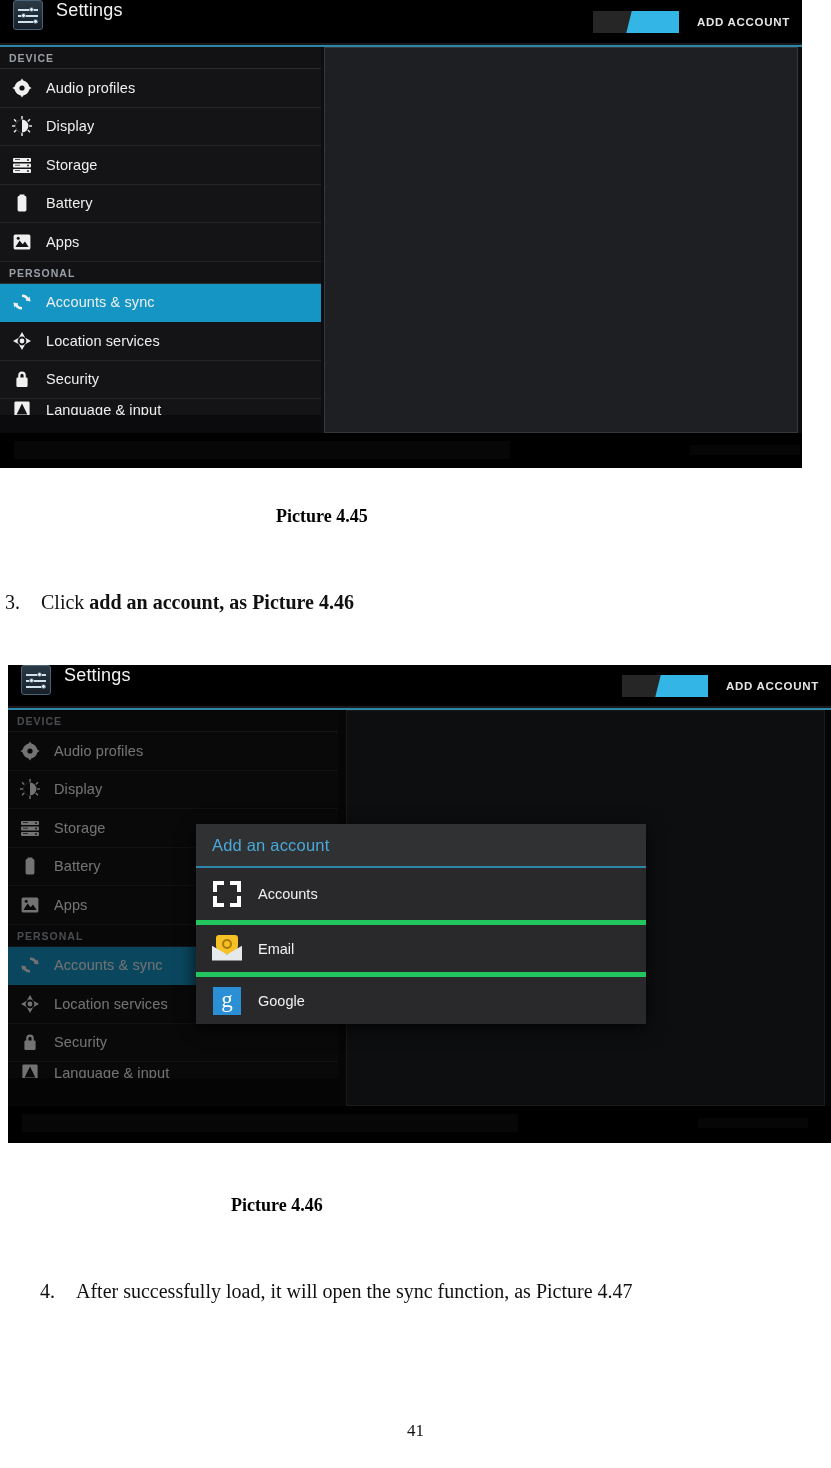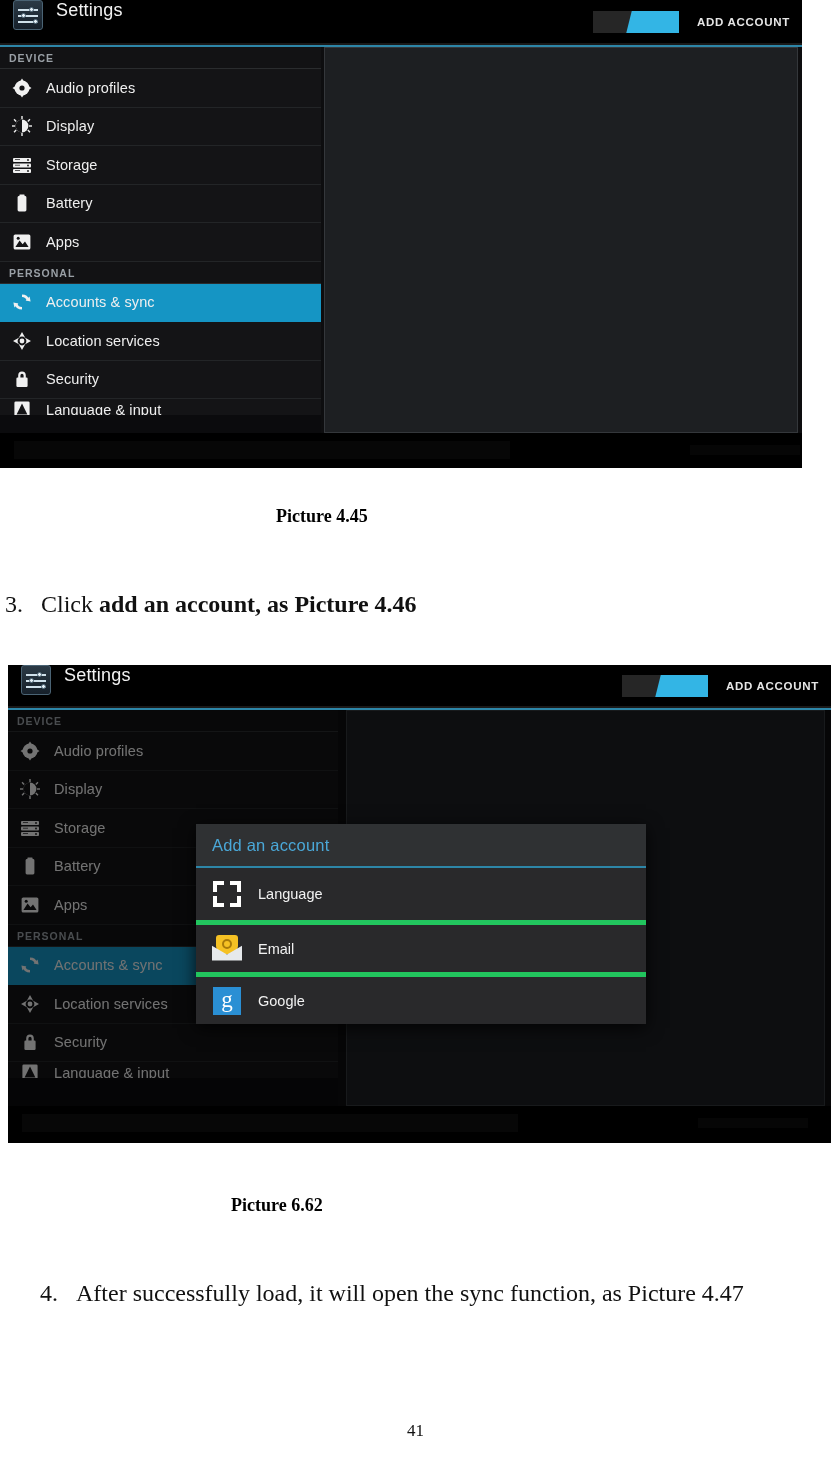--- a/index.html
+++ b/index.html
@@ -321,21 +321,21 @@
     font-weight: bold;
     font-size: 18px;
     color: #000000;
   }
   .cap-1 { left: 276px; top: 506px; }
   .cap-2 { left: 231px; top: 1195px; }
 
   .step {
     position: absolute;
     font-family: "Liberation Serif", serif;
-    font-size: 24px;
+    font-size: 20px;
     color: #111111;
   }
   .step-3 { left: 5px; top: 591px; }
   .step-4 { left: 40px; top: 1280px; }
   .step .num { display: inline-block; width: 36px; }
   .step b { font-weight: bold; }
 
   .page-number {
     position: absolute;
     left: 0; right: 0;
@@ -678,21 +678,21 @@
       <div class="dialog-title">Add an account</div>
       <div class="dialog-list">
 
         <div class="dialog-row">
           <span class="d-icon">
             <span class="corp-b corp-tl"></span>
             <span class="corp-b corp-tr"></span>
             <span class="corp-b corp-bl"></span>
             <span class="corp-b corp-br"></span>
           </span>
-          <span class="d-label">Language</span>
+          <span class="d-label">Accounts</span>
         </div>
 
         <div class="dialog-row">
           <span class="d-icon">
             <span class="env-flap"></span>
             <span class="env-at"></span>
             <span class="env"></span>
           </span>
           <span class="d-label">Email</span>
         </div>
@@ -709,19 +709,19 @@
       </div>
     </div>
   </div>
 
   <div class="navbar">
     <div class="nb-strip"></div>
     <div class="nb-strip2"></div>
   </div>
 </div>
 
-<div class="caption cap-2">Picture 6.62</div>
+<div class="caption cap-2">Picture 4.46</div>
 
 <div class="step step-4">
   <span class="num">4.</span><span>After successfully load, it will open the sync function, as Picture 4.47</span>
 </div>
 
 <div class="page-number">41</div>
 
 </body></html>

